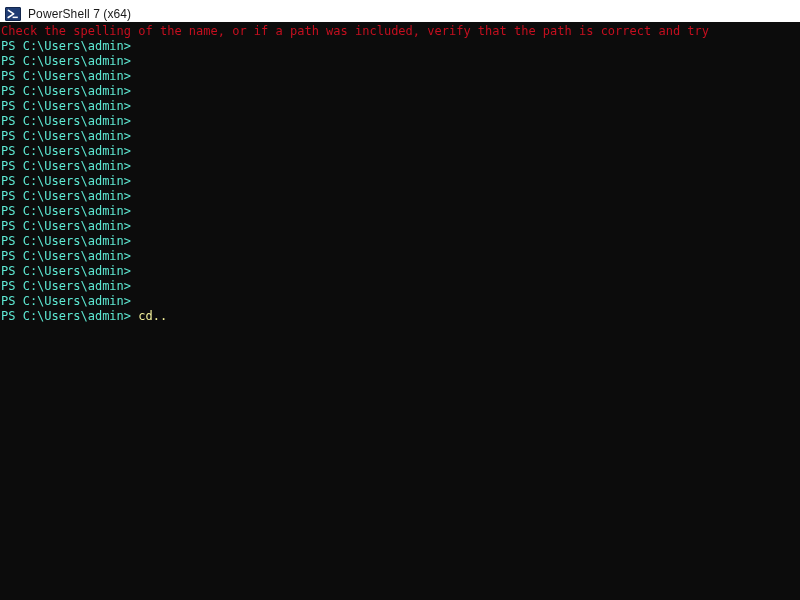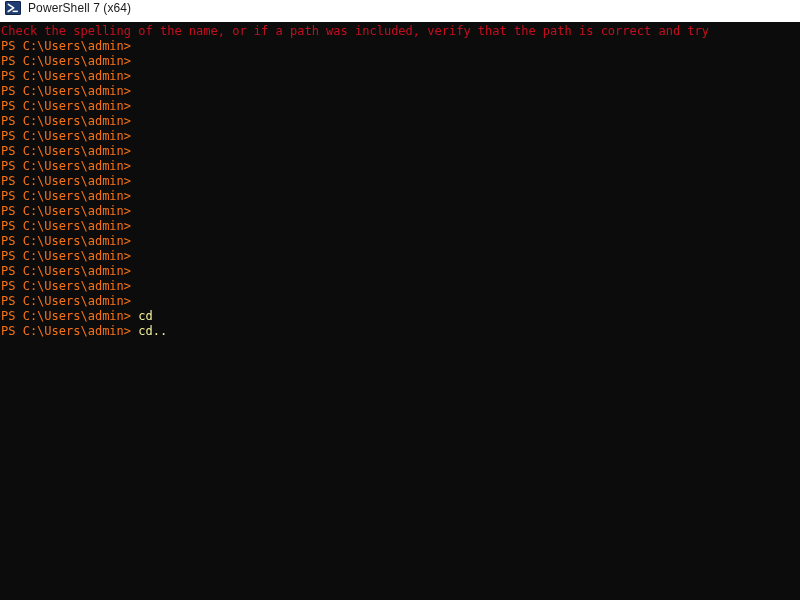--- a/index.html
+++ b/index.html
@@ -24,21 +24,21 @@
 
   
   #titlebar {
     position: absolute;
     top: 0;
     left: 0;
     width: 800px;
     height: 22px;
     background: #ffffff;
     display: flex;
-    align-items: flex-start;
+    align-items: flex-end;
     padding-left: 5px;
     box-sizing: border-box;
     user-select: none;
   }
 
   #titlebar-icon {
     width: 16px;
     height: 16px;
     flex: 0 0 16px;
     margin-right: 7px;
@@ -73,21 +73,21 @@
     font-size: 12px;
     line-height: 15px;
     height: 15px;
     white-space: pre;
     color: #cccccc;
     padding-left: 1px;
     letter-spacing: 0px;
   }
 
   .err  { color: #c50f1f; }
-  .prompt { color: #f97316; margin-top: 12px; }
+  .prompt { color: #5eead4; margin-top: 12px; }
   .cmd  { color: #f3f09a; }
 </style>
 </head>
 <body>
 
 <div id="window">
 
   <div id="titlebar">
     <span id="titlebar-icon">
       <svg width="16" height="16" viewBox="0 0 16 16" xmlns="http://www.w3.org/2000/svg">
@@ -112,17 +112,16 @@
       <div class="term-line"><span class="prompt">PS C:\Users\admin&gt;</span></div>
       <div class="term-line"><span class="prompt">PS C:\Users\admin&gt;</span></div>
       <div class="term-line"><span class="prompt">PS C:\Users\admin&gt;</span></div>
       <div class="term-line"><span class="prompt">PS C:\Users\admin&gt;</span></div>
       <div class="term-line"><span class="prompt">PS C:\Users\admin&gt;</span></div>
       <div class="term-line"><span class="prompt">PS C:\Users\admin&gt;</span></div>
       <div class="term-line"><span class="prompt">PS C:\Users\admin&gt;</span></div>
       <div class="term-line"><span class="prompt">PS C:\Users\admin&gt;</span></div>
       <div class="term-line"><span class="prompt">PS C:\Users\admin&gt;</span></div>
       <div class="term-line"><span class="prompt">PS C:\Users\admin&gt;</span></div>
-      <div class="term-line"><span class="prompt">PS C:\Users\admin&gt;</span><span class="cmd"> cd</span></div>
       <div class="term-line"><span class="prompt">PS C:\Users\admin&gt;</span><span class="cmd"> cd..</span></div>
     </div>
 
 </div>
 
 </body></html>

